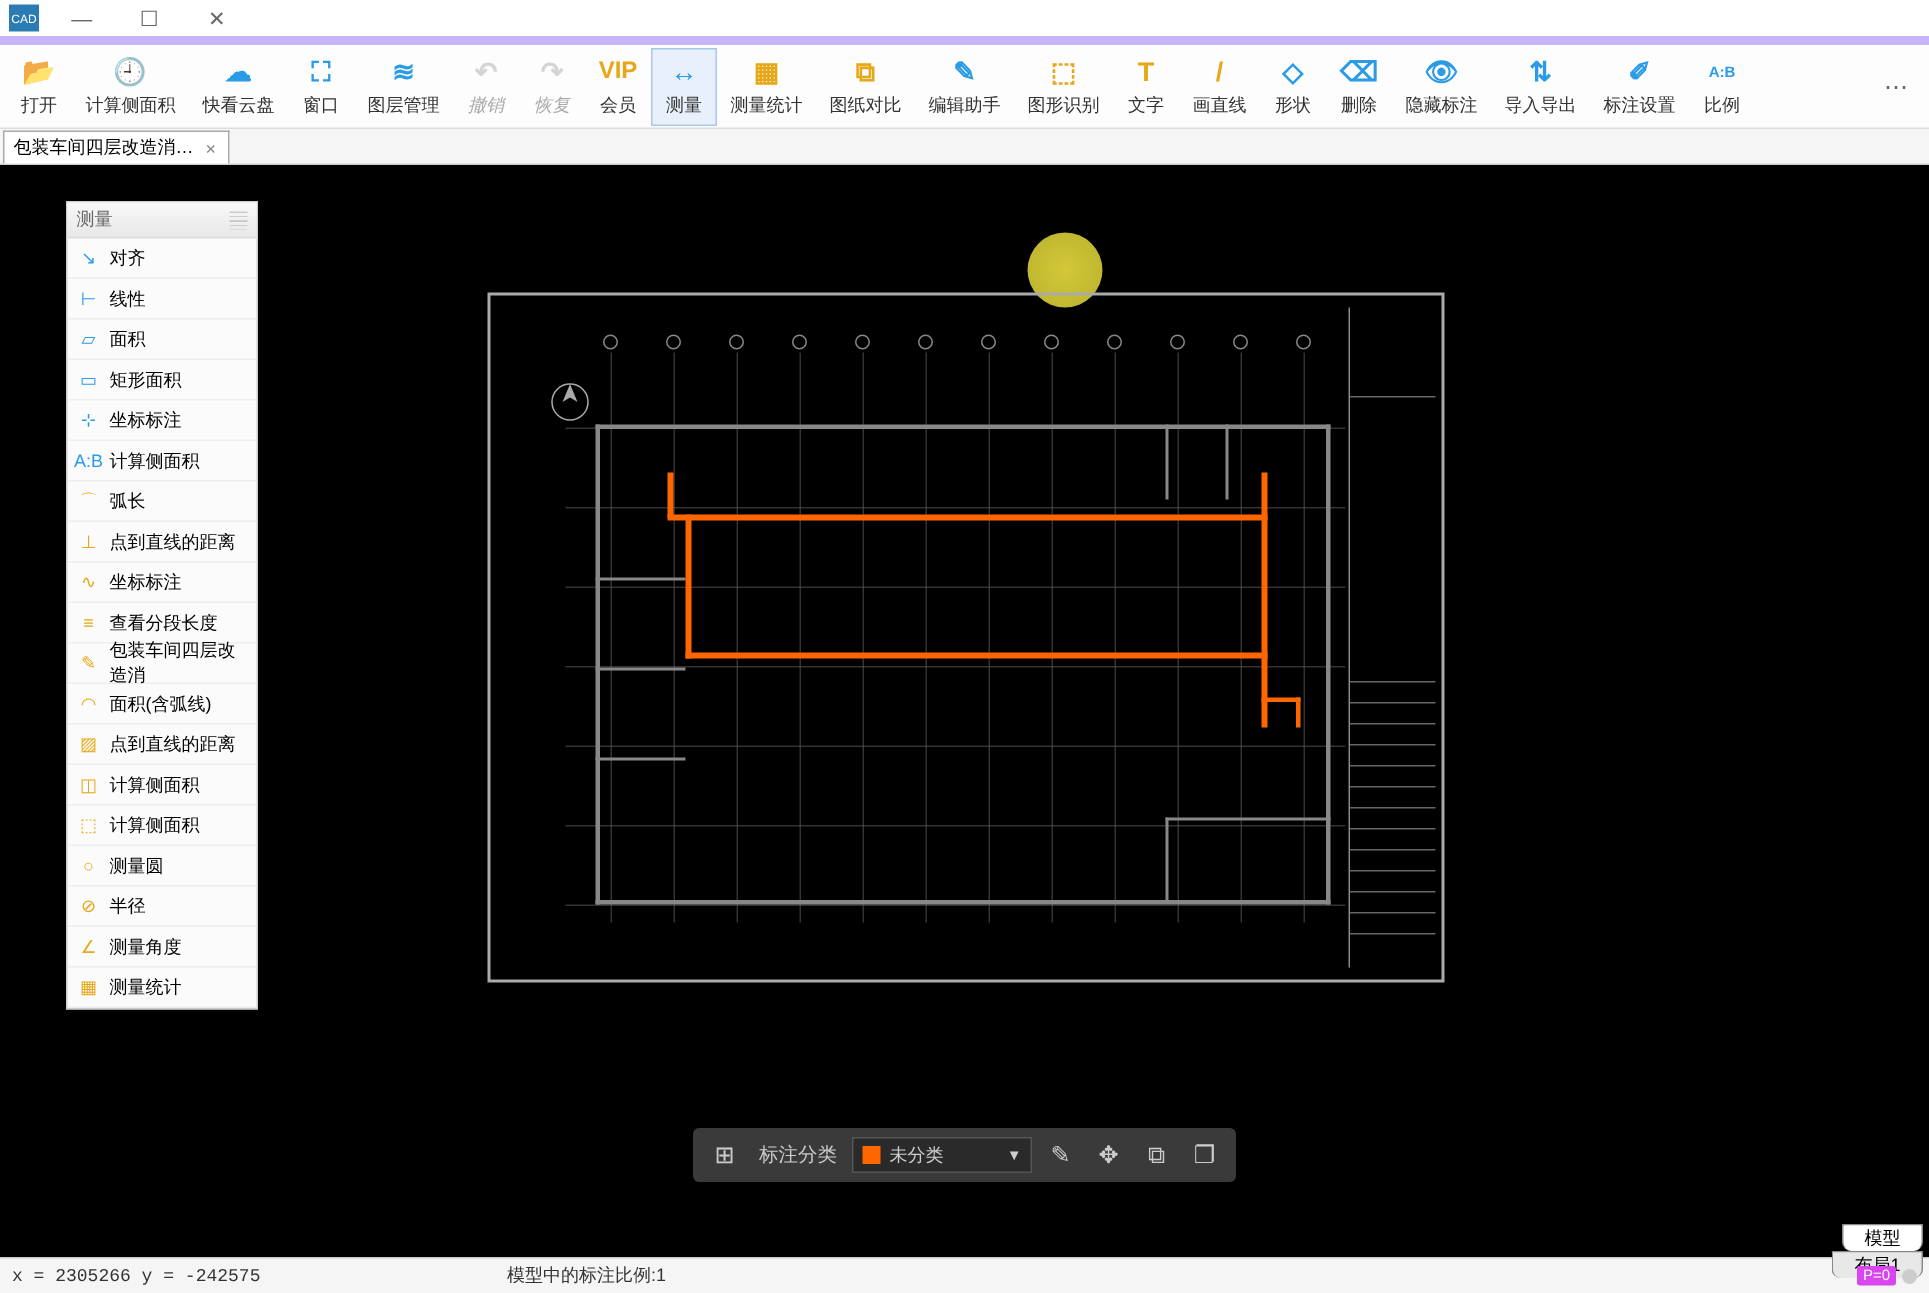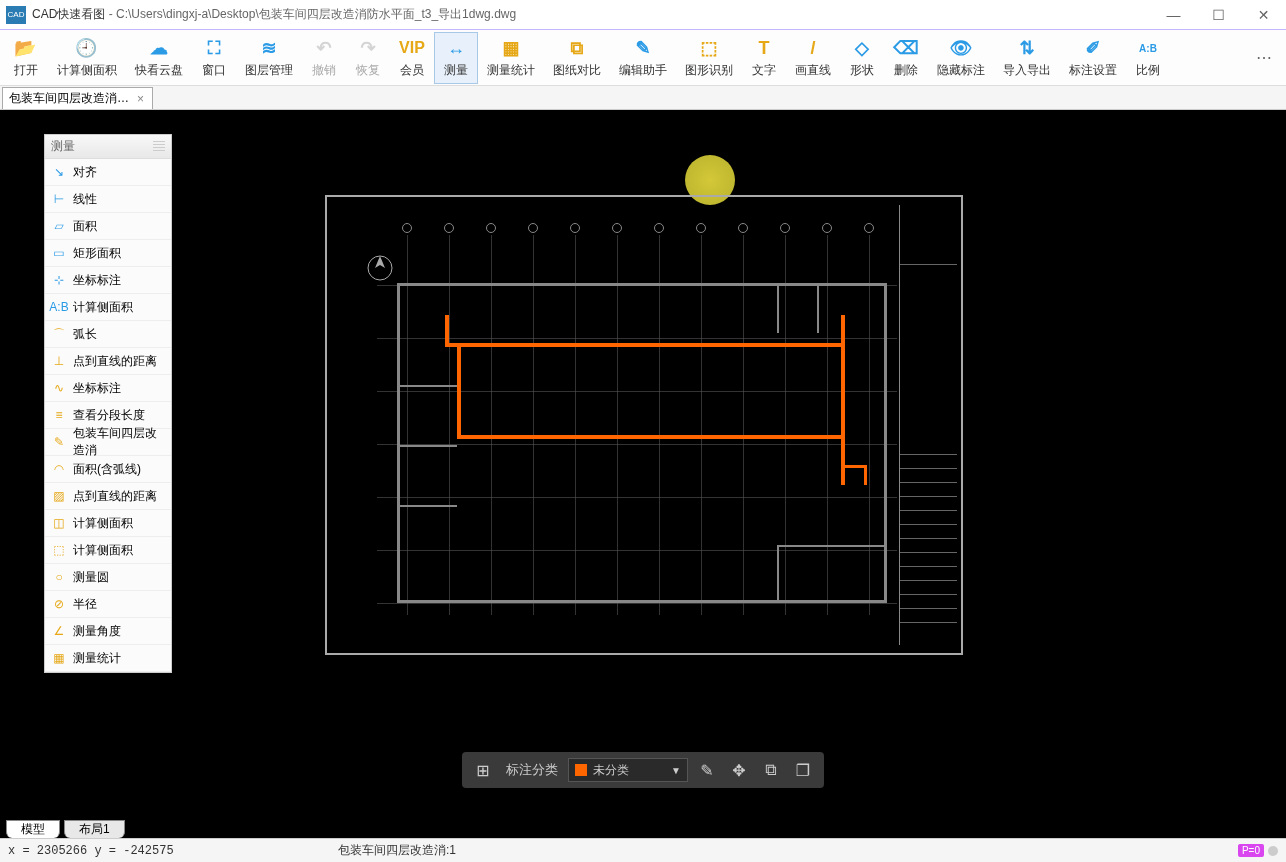--- a/index.html
+++ b/index.html
@@ -1,30 +1,30 @@
 <!DOCTYPE html>
 <html><head>
 <meta charset="utf-8">
 <style>
 * { margin: 0; padding: 0; box-sizing: border-box; font-family: "Microsoft YaHei", sans-serif; }
 body { width: 1286px; height: 862px; background: #fff; overflow: hidden; position: relative; }
 
-.titlebar { height: 30px; background: #fff; display: flex; align-items: center; border-bottom: 1px solid #c4b5fd; }
+.titlebar { height: 30px; background: #fff; display: flex; align-items: center; border-bottom: 6px solid #c4b5fd; }
 .titlebar-icon { width: 20px; height: 18px; background: #2b7cb3; margin: 0 6px; display: flex; align-items: center; justify-content: center; color: #fff; font-size: 8px; }
 .titlebar-text { font-size: 12px; color: #666; flex: 1; }
 .titlebar-title { color: #333; }
 .window-controls { display: flex; }
 .window-btn { width: 45px; height: 30px; display: flex; align-items: center; justify-content: center; color: #666; font-size: 14px; cursor: pointer; }
 
 .toolbar { height: 56px; background: #fdfdfd; border-bottom: 1px solid #ddd; display: flex; align-items: center; padding: 0 4px; }
 .tool-btn { display: flex; flex-direction: column; align-items: center; justify-content: center; padding: 2px 8px; min-width: 44px; height: 52px; cursor: pointer; border: 1px solid transparent; }
 .tool-btn.active { background: #e8f1fb; border: 1px solid #a8c8e8; }
 .tool-icon { width: 24px; height: 24px; display: flex; align-items: center; justify-content: center; font-size: 18px; }
 .tool-label { font-size: 12px; color: #333; margin-top: 2px; white-space: nowrap; }
-.tool-btn.disabled .tool-label { color: #aaa; }
+.tool-btn.disabled .tool-label { color: #aaa; font-style: italic; }
 .tool-btn.disabled .tool-icon { opacity: 0.4; }
 .toolbar-more { margin-left: auto; padding: 0 10px; color: #666; cursor: pointer; }
 
 .tabbar { height: 24px; background: #f5f5f5; border-bottom: 1px solid #ccc; display: flex; align-items: flex-end; }
 .file-tab { height: 22px; background: #fff; border: 1px solid #aaa; border-bottom: none; padding: 0 6px; display: flex; align-items: center; font-size: 12px; margin-left: 2px; }
 .file-tab-close { margin-left: 6px; color: #888; font-size: 12px; cursor: pointer; padding: 0 2px; }
 
 .workspace { position: relative; height: calc(100% - 30px - 56px - 24px - 22px - 24px); background: #000; }
 
 .side-panel { position: absolute; left: 44px; top: 24px; width: 128px; background: #fbfbfb; border: 1px solid #ccc; z-index: 10; }
@@ -42,21 +42,21 @@
 
 .orange-line { position: absolute; background: #ff6600; }
 
 .bottom-toolbar { position: absolute; left: 50%; transform: translateX(-50%); top: 642px; height: 36px; background: #3a3a3a; border-radius: 4px; display: flex; align-items: center; padding: 0 8px; gap: 6px; }
 .bt-icon { width: 26px; height: 26px; display: flex; align-items: center; justify-content: center; color: #ccc; font-size: 16px; cursor: pointer; }
 .bt-label { color: #ccc; font-size: 13px; padding: 0 4px; }
 .bt-select { height: 24px; background: #2a2a2a; border: 1px solid #555; display: flex; align-items: center; padding: 0 6px; color: #ccc; font-size: 12px; min-width: 120px; cursor: pointer; }
 .bt-swatch { width: 12px; height: 12px; background: #ff6600; margin-right: 6px; }
 .bt-caret { margin-left: auto; font-size: 10px; }
 
-.layout-tabs { height: 22px; background: #000; display: flex; align-items: flex-end; padding-left: 6px; }
+.layout-tabs { height: 22px; background: #000; display: flex; align-items: flex-end; padding-left: 16px; flex-direction: column; }
 .layout-tab { height: 18px; padding: 0 14px; font-size: 12px; display: flex; align-items: center; background: #e8e8e8; border: 1px solid #888; border-bottom: none; margin-right: 4px; cursor: pointer; border-radius: 0 0 6px 6px; }
 .layout-tab.active { background: #fff; }
 
 .statusbar { height: 24px; background: #f5f5f5; border-top: 1px solid #ccc; display: flex; align-items: center; font-size: 12px; color: #333; padding: 0 8px; }
 .status-coord { min-width: 200px; font-family: Liberation Mono, monospace; }
 .status-scale { margin-left: 130px; }
 .status-right { margin-left: auto; display: flex; align-items: center; gap: 4px; }
 .status-badge { padding: 1px 4px; background: #d946ef; color: #fff; font-size: 10px; border-radius: 2px; }
 
 .grid-line-v { position: absolute; top: 0; bottom: 0; width: 1px; background: #555; opacity: 0.6; }
@@ -65,25 +65,20 @@
 .title-block { position: absolute; right: 4px; top: 8px; width: 58px; bottom: 8px; border-left: 1px solid #888; }
 .tb-row { border-bottom: 1px solid #666; height: 14px; }
 .north { position: absolute; left: 30px; top: 50px; width: 26px; height: 26px; }
 .grid-bubble { position: absolute; width: 10px; height: 10px; border: 1px solid #888; border-radius: 50%; top: 18px; }
 </style>
 </head>
 <body>
 
 <div class="titlebar">
   <div class="titlebar-icon">CAD</div>
-  <div class="titlebar-text">
-    <span class="titlebar-title">CAD快速看图</span>
-    <span> - </span>
-    <span>C:\Users\dingxj-a\Desktop\包装车间四层改造消防水平面_t3_导出1dwg.dwg</span>
-  </div>
   <div class="window-controls">
     <div class="window-btn">—</div>
     <div class="window-btn">☐</div>
     <div class="window-btn">✕</div>
   </div>
 </div>
 
 <div class="toolbar" id="toolbar">
     <div class="tool-btn">
       <div class="tool-icon" style="color:#2b9be6;font-weight:bold;font-size:18px">📂</div>
@@ -372,18 +367,18 @@
   </div>
 </div>
 
 <div class="layout-tabs" id="layout-tabs">
     <div class="layout-tab active">模型</div>
     <div class="layout-tab">布局1</div>
   </div>
 
 <div class="statusbar">
   <div class="status-coord">x = 2305266  y = -242575</div>
-  <div class="status-scale">包装车间四层改造消:1</div>
+  <div class="status-scale">模型中的标注比例:1</div>
   <div class="status-right">
     <span class="status-badge">P=0</span>
     <span style="width:10px;height:10px;background:#ccc;border-radius:50%;display:inline-block;"></span>
   </div>
 </div>
 
 </body></html>

